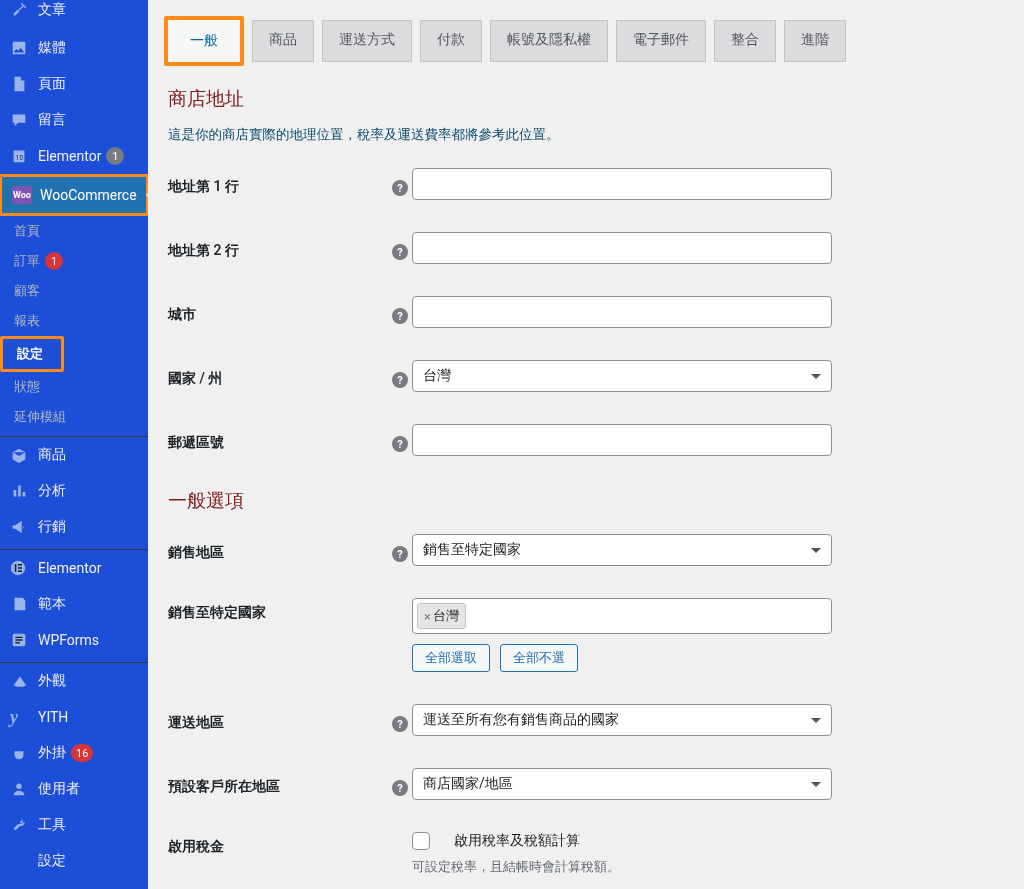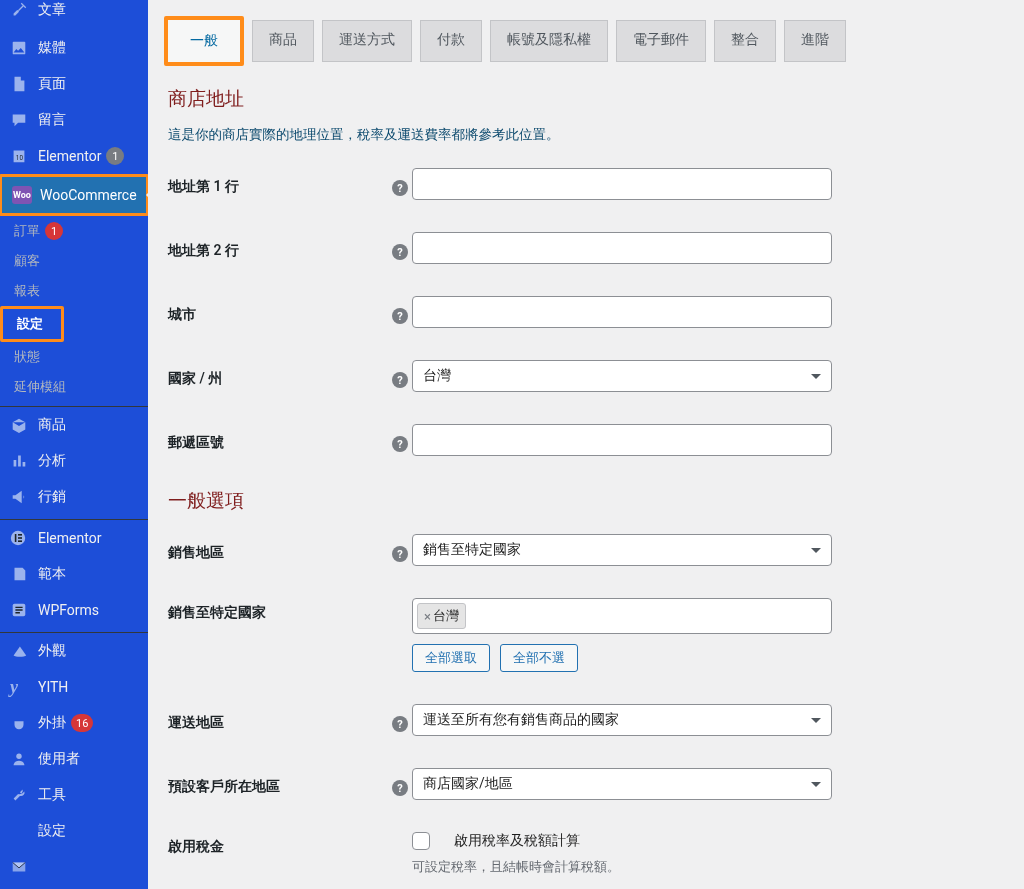--- a/index.html
+++ b/index.html
@@ -103,20 +103,23 @@
     <div class="highlight-box" style="margin:0 -1px;">
       <div class="sidebar-item top-level active-parent">
         <span class="sidebar-icon">
             <span class="wc-icon-box">Woo</span>
           </span>
         <span>WooCommerce</span>
       </div>
     </div>
 
     <div class="submenu-item">
+        <span>首頁</span>
+      </div>
+    <div class="submenu-item">
         <span>訂單</span>
         <span class="badge">1</span>
       </div>
     <div class="submenu-item">
         <span>顧客</span>
       </div>
     <div class="submenu-item">
         <span>報表</span>
       </div>
     <div style="display:inline-block;" class="highlight-box">

